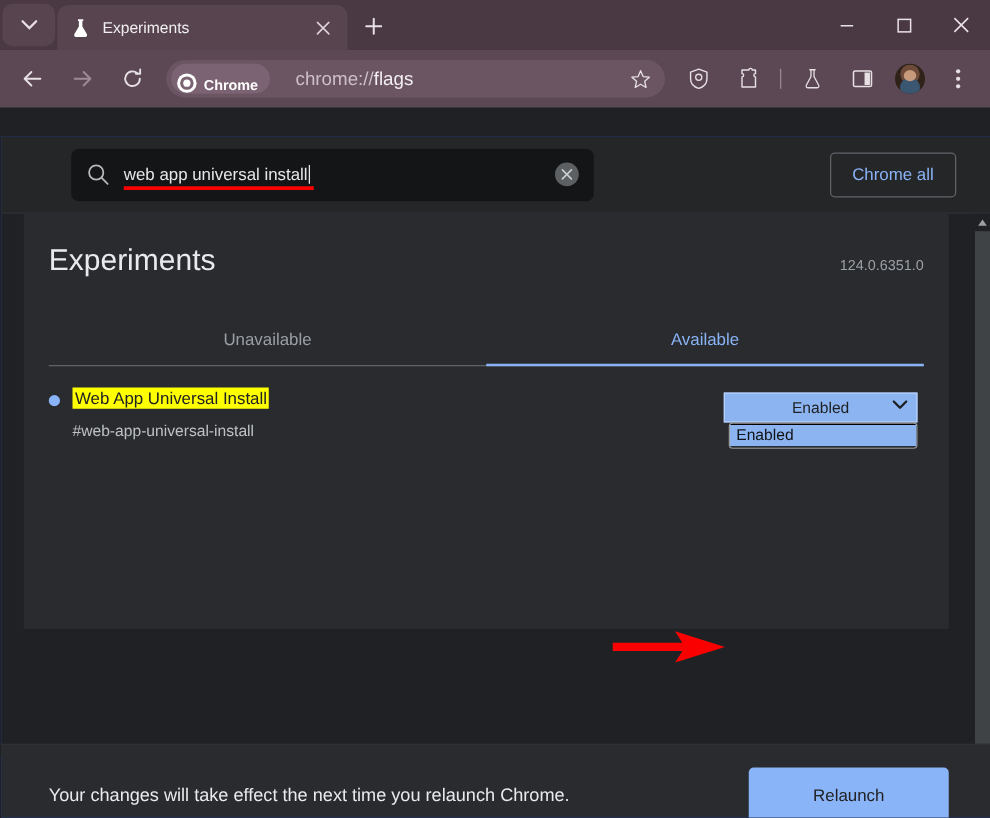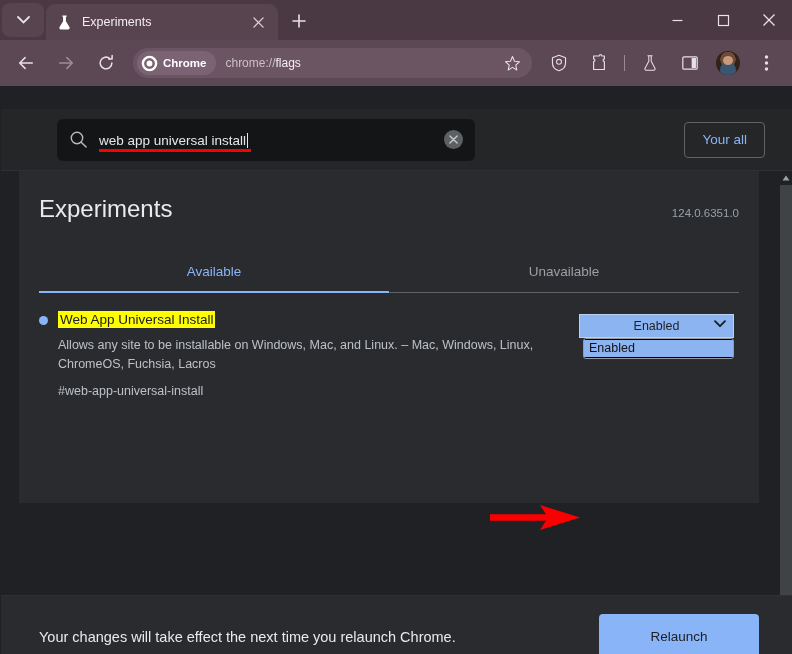--- a/index.html
+++ b/index.html
@@ -65,25 +65,25 @@
     color: #e6dfe3; flex: 0 0 auto;
   }
   .omnibox {
     flex: 1 1 auto; height: 30px; margin: 0 7px;
     background: #6b5563; border-radius: 15px;
     display: flex; align-items: center; padding: 0 4px 0 4px;
     min-width: 0;
   }
   .chip {
     height: 24px; border-radius: 12px; background: #7b6373;
-    display: flex; align-items: center; padding: 0 10px 0 4px; flex: 0 0 auto;
+    display: flex; align-items: flex-end; padding: 0 10px 0 4px; flex: 0 0 auto;
   }
   .chip-ico { width:17px; height:17px; margin-right:5px; display:block; }
   .chip-label { color: #fff; font-size: 11.5px; font-weight: bold; }
-  .url { color: #cdbfc8; font-size: 12px; margin-left: 9px; white-space: nowrap; }
+  .url { color: #cdbfc8; font-size: 15px; margin-left: 20px; white-space: nowrap; }
   .url b { color: #f3eef1; font-weight: normal; }
   .star-btn {
     width: 28px; height: 28px; margin-left: auto; margin-right: 2px;
     display: flex; align-items: center; justify-content: center; color: #e6dfe3;
     flex: 0 0 auto;
   }
   .divider-v { width: 1px; height: 16px; background: #9b8894; margin: 0 5px; }
   .avatar {
     width: 24px; height: 24px; border-radius: 50%; margin: 0 6px;
     background: radial-gradient(circle at 50% 35%, #6e4a39 0 38%, #2f2218 40% 100%);
@@ -354,46 +354,45 @@
         <div class="search-input-wrap">
           <span class="search-text">web app universal install</span><span class="search-caret"></span>
           <div class="search-underline"></div>
         </div>
         <span class="clear-btn">
           <svg width="9" height="9" viewBox="0 0 10 10">
             <path d="M1 1 L9 9 M9 1 L1 9" stroke="currentColor" stroke-width="1.5" stroke-linecap="round"></path>
           </svg>
         </span>
       </div>
-      <button class="reset-all">Your all</button>
+      <button class="reset-all">Chrome all</button>
     </div>
 
     <div class="scrollarea">
 
       <div class="card">
         <div class="card-inner">
 
           <div class="exp-title-row">
             <h1 class="exp-title">Experiments</h1>
             <span class="version">124.0.6351.0</span>
           </div>
 
           <div class="tabs">
+            <div class="tabitem">Unavailable</div>
             <div class="tabitem active">Available</div>
-            <div class="tabitem">Unavailable</div>
           </div>
 
           <div class="flagrow">
             <div class="bullet"></div>
 
             <div class="flag-left">
               <div class="flag-name-line">
                 <span class="flag-name">Web App Universal Install</span>
               </div>
-              <div class="flag-desc">Allows any site to be installable on Windows, Mac, and Linux. – Mac, Windows, Linux, ChromeOS, Fuchsia, Lacros</div>
               <div class="flag-anchor">#web-app-universal-install</div>
             </div>
 
             <div class="flag-right">
               <div class="select-box">
                 <span>Enabled</span>
                 <svg class="select-chev" width="12" height="8" viewBox="0 0 12 8">
                   <path d="M1 1.2 L6 6.2 L11 1.2" stroke="#1d2024" stroke-width="1.9" fill="none" stroke-linecap="round" stroke-linejoin="round"></path>
                 </svg>
               </div>

